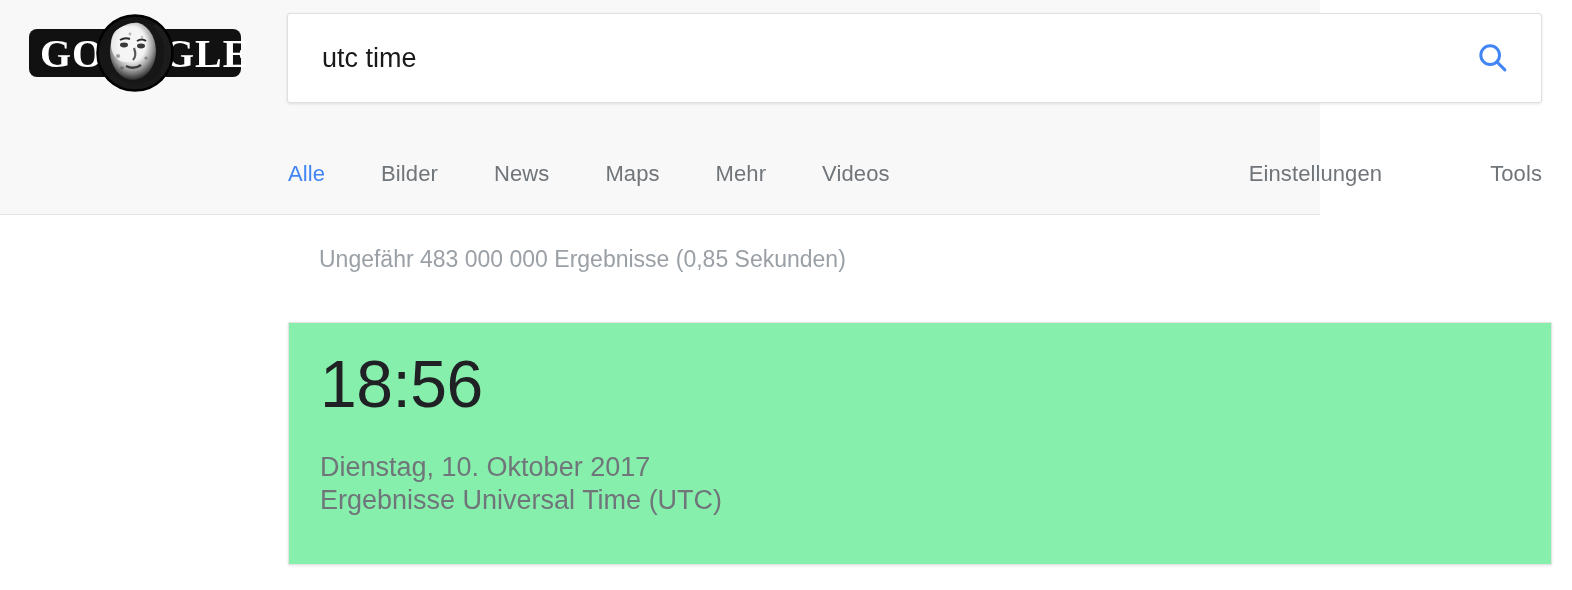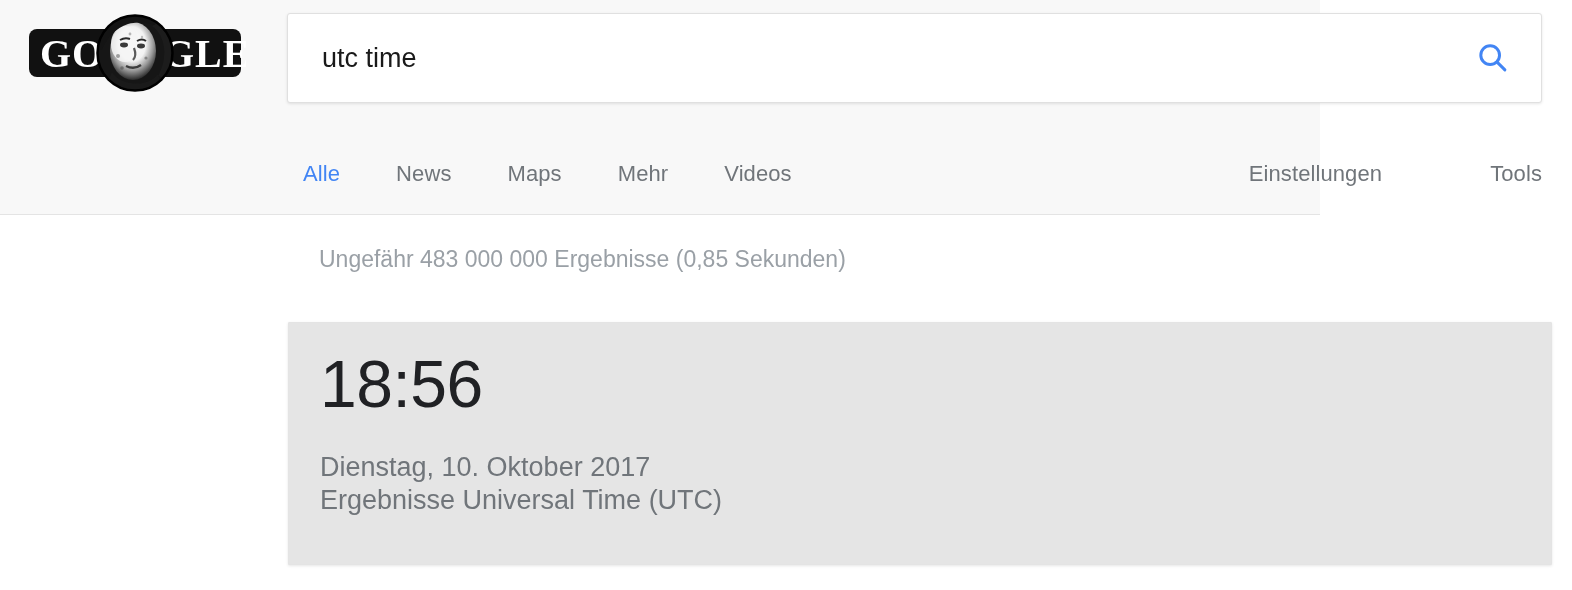--- a/index.html
+++ b/index.html
@@ -93,21 +93,21 @@
   
   .nav {
     position: absolute;
     left: 0;
     top: 140px;
     width: 1572px;
     height: 75px;
   }
   .nav-left {
     position: absolute;
-    left: 303px;
+    left: 288px;
     top: 0;
     display: flex;
     align-items: center;
   }
   .nav-right {
     position: absolute;
     right: 30px;
     top: 0;
     display: flex;
     align-items: flex-start;
@@ -162,21 +162,21 @@
     white-space: nowrap;
   }
 
   
   .answer-card {
     position: absolute;
     left: 288px;
     top: 106px;
     width: 1264px;
     height: 243px;
-    background: #e5e5e5;
+    background: #86efac;
     border: 1px solid #e4e4e4;
     border-radius: 1px;
     box-shadow: 0 1px 3px rgba(0,0,0,0.10);
     box-sizing: border-box;
   }
   .time-big {
     position: absolute;
     left: 31px;
     top: 25px;
     font-size: 66px;
@@ -265,20 +265,21 @@
       <svg class="search-icon-svg" width="34" height="34" viewBox="0 0 24 24">
         <circle cx="10" cy="10" r="6.6" fill="none" stroke="#4285f4" stroke-width="2.1"></circle>
         <line x1="14.9" y1="14.9" x2="20.4" y2="20.4" stroke="#4285f4" stroke-width="2.1" stroke-linecap="round"></line>
       </svg>
     </button>
   </div>
 
   <nav class="nav">
     <div class="nav-left">
       <a class="tab active" href="#">Alle</a>
+      <a class="tab" href="#">Bilder</a>
       <a class="tab" href="#">News</a>
       <a class="tab" href="#">Maps</a>
       <a class="tab" href="#">Mehr</a>
       <a class="tab" href="#">Videos</a>
     </div>
     <div class="nav-right">
       <a class="tab" href="#">Einstellungen</a>
       <a class="tab" href="#">Tools</a>
     </div>
   </nav>

